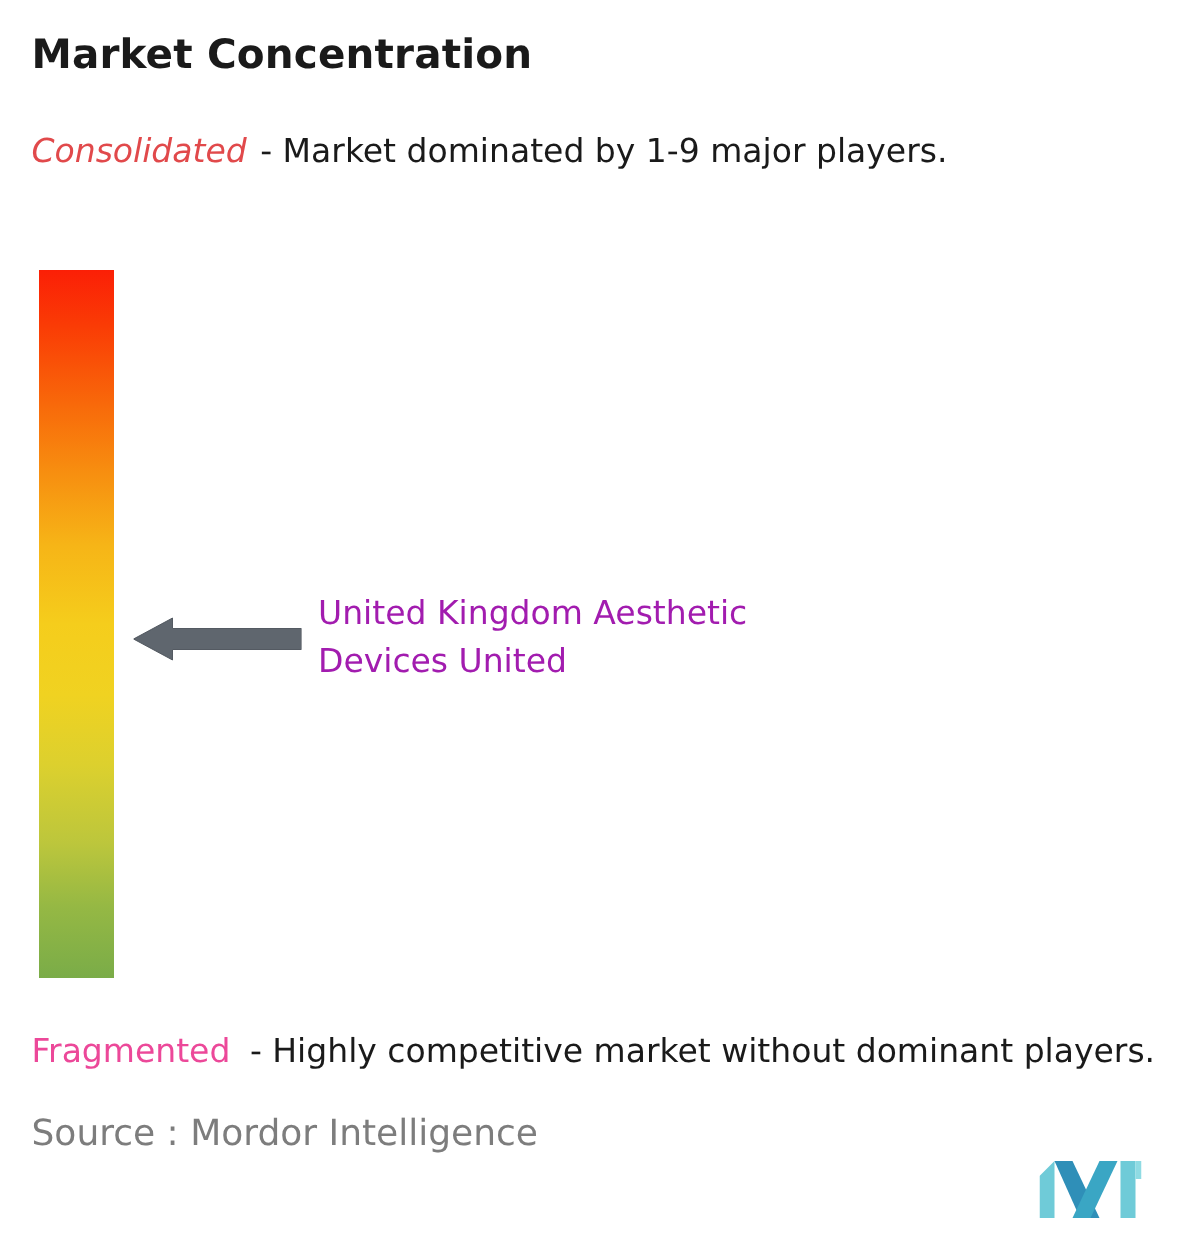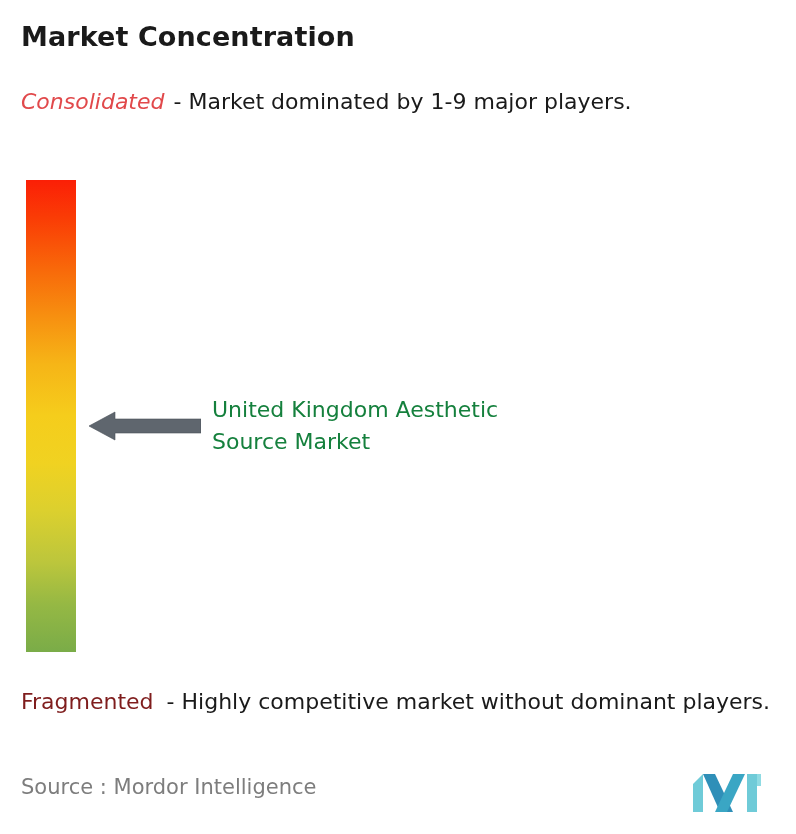--- a/index.html
+++ b/index.html
@@ -82,49 +82,49 @@
   }
 
   
   .arrow-label {
     position: absolute;
     left: 212px;
     top: 394px;
     width: 480px;
     font-size: 22px;
     line-height: 32px;
-    color: #15803d;
+    color: #a21caf;
     font-weight: 400;
   }
 
   
   .legend-bottom {
     position: absolute;
     left: 21px;
     top: 686px;
     width: 762px;
     font-size: 22px;
     line-height: 31px;
     color: #1a1a1a;
     font-weight: 400;
   }
   .legend-term-fragmented {
-    color: #7f1d1d;
+    color: #ec4899;
   }
   .legend-sep-wide {
     display: inline-block;
     width: 13px;
   }
 
   
   .source-line {
     position: absolute;
     left: 21px;
-    top: 774px;
-    font-size: 21px;
+    top: 742px;
+    font-size: 24px;
     line-height: 26px;
     color: #7d7d7d;
     font-weight: 400;
     white-space: nowrap;
   }
 
   
   .brand-logo {
     position: absolute;
     left: 693px;
@@ -145,21 +145,21 @@
 <div class="scale-bar"></div>
 
 <div class="pointer-arrow">
   <svg width="112" height="32" viewBox="0 0 112 32" xmlns="http://www.w3.org/2000/svg">
     <polygon points="0,16 26,2 26,9 112,9 112,23 26,23 26,30" fill="#5f666e" stroke="#4a5058" stroke-width="0.6"></polygon>
   </svg>
 </div>
 
 <div class="arrow-label">
   <div>United Kingdom Aesthetic</div>
-  <div>Source Market</div>
+  <div>Devices United</div>
 </div>
 
 <div class="legend-bottom">
   <span class="legend-term-fragmented">Fragmented</span><span class="legend-sep-wide"></span><span>- Highly competitive market without dominant players.</span>
 </div>
 
 <div class="source-line">Source :  Mordor Intelligence</div>
 
 <div class="brand-logo">
   <svg width="68" height="42" viewBox="0 0 68 42" xmlns="http://www.w3.org/2000/svg">

